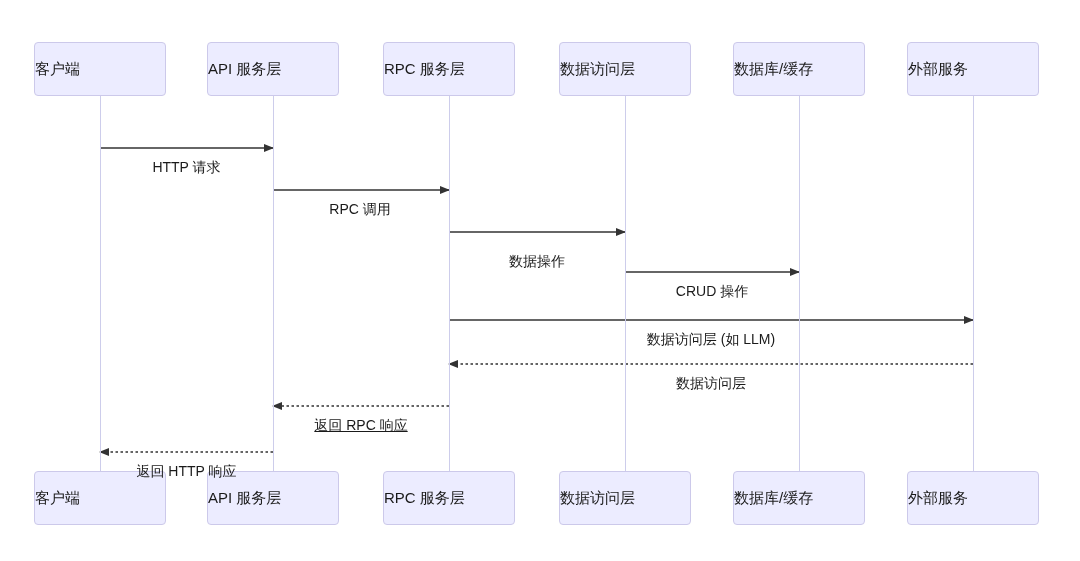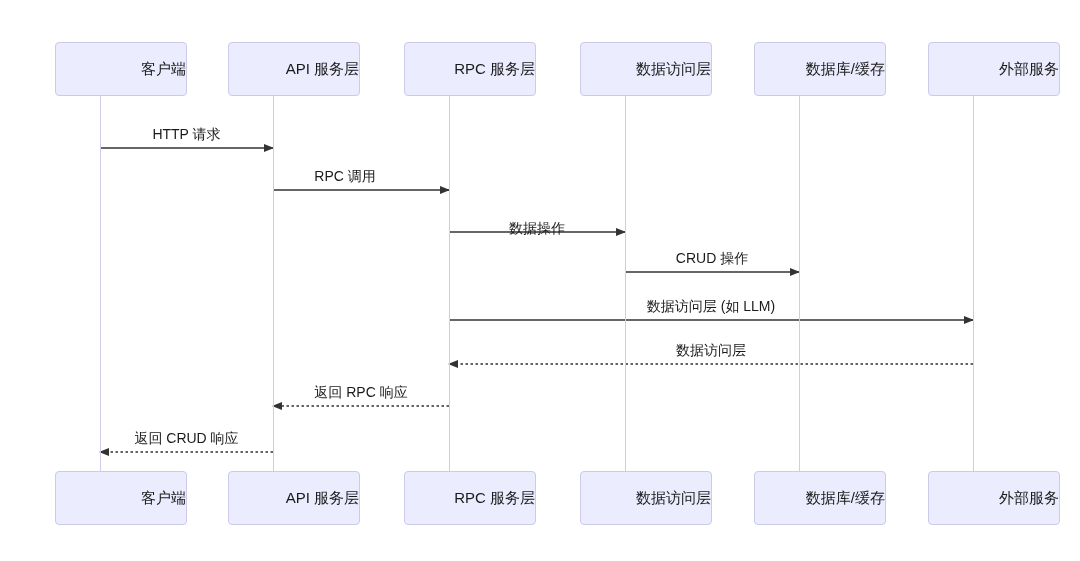--- a/index.html
+++ b/index.html
@@ -31,38 +31,38 @@
   }
   .lifeline {
     position: absolute;
     width: 1px;
     background: var(--lifeline);
   }
   .actor-box {
     position: absolute;
     display: flex;
     align-items: center;
-    justify-content: flex-end;
+    justify-content: flex-start;
     background: var(--actor-fill);
     border: 1px solid var(--actor-border);
     border-radius: 4px;
     box-sizing: border-box;
     font-size: 15px;
     font-weight: 500;
     color: var(--text-color);
     white-space: nowrap;
-    margin-left: 21px;
   }
   .msg-label {
     position: absolute;
     transform: translateX(-50%);
     font-size: 14px;
     color: var(--text-color);
     white-space: nowrap;
     line-height: 1;
+    margin-top: 33px;
   }
   .msg-line {
     stroke: var(--arrow-color);
     stroke-width: 1.3;
     fill: none;
   }
   .msg-line.dashed {
     stroke-dasharray: 2.5, 2.5;
   }
   #arrowhead path {
@@ -124,20 +124,20 @@
       <span>数据库/缓存</span>
     </div>
     <div class="lifeline" style="left: 972.5px; top: 96px; height: 375px;"></div>
     <div class="actor-box" style="left: 907px; top: 42px; width: 132px; height: 54px;">
       <span>外部服务</span>
     </div>
     <div class="actor-box" style="left: 907px; top: 471px; width: 132px; height: 54px;">
       <span>外部服务</span>
     </div>
     <div class="msg-label" style="left: 186.5px; top: 127px;">HTTP 请求</div>
-    <div class="msg-label" style="left: 345px; top: 169px;">RPC 调用</div>
+    <div class="msg-label" style="left: 360px; top: 169px;">RPC 调用</div>
     <div class="msg-label" style="left: 537px; top: 221px;">数据操作</div>
     <div class="msg-label" style="left: 712px; top: 251px;">CRUD 操作</div>
     <div class="msg-label" style="left: 711px; top: 299px;">数据访问层 (如 LLM)</div>
     <div class="msg-label" style="left: 711px; top: 343px;">数据访问层</div>
-    <div class="msg-label" style="left: 361px; top: 385px;">返回 RPC 响应</div>
-    <div class="msg-label" style="left: 186.5px; top: 431px;">返回 CRUD 响应</div>
+    <div class="msg-label" style="left: 361px; top: 385px; text-decoration: underline;">返回 RPC 响应</div>
+    <div class="msg-label" style="left: 186.5px; top: 431px;">返回 HTTP 响应</div>
   </div>
 
 </body></html>

